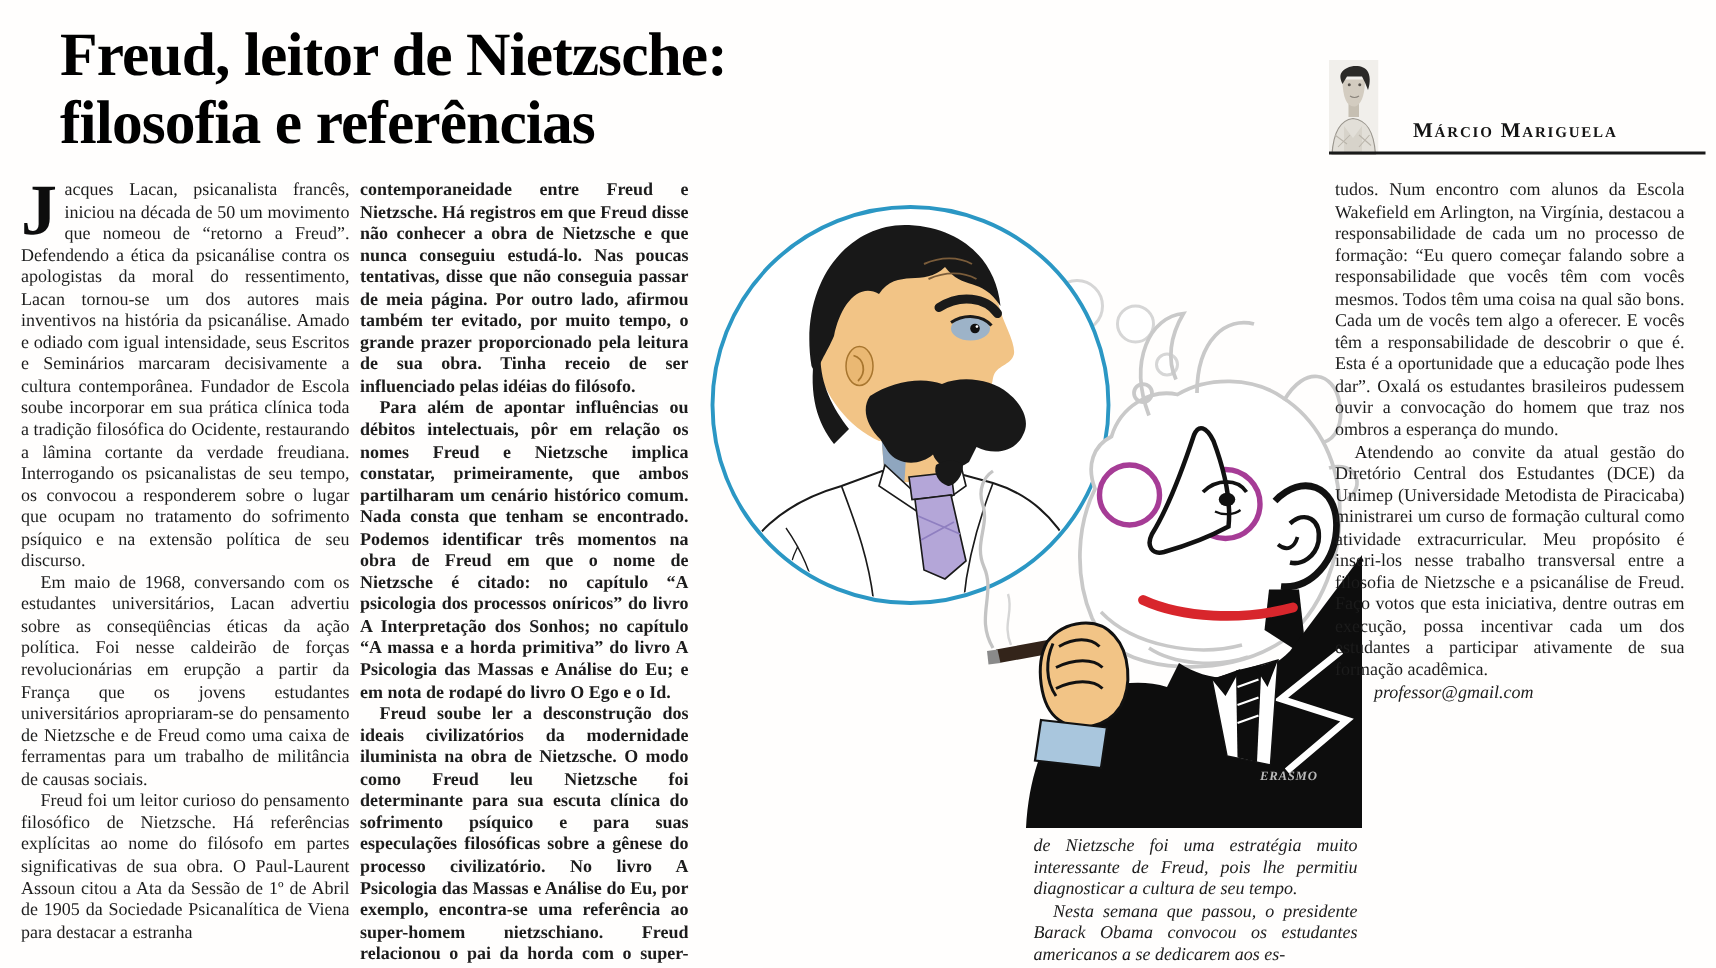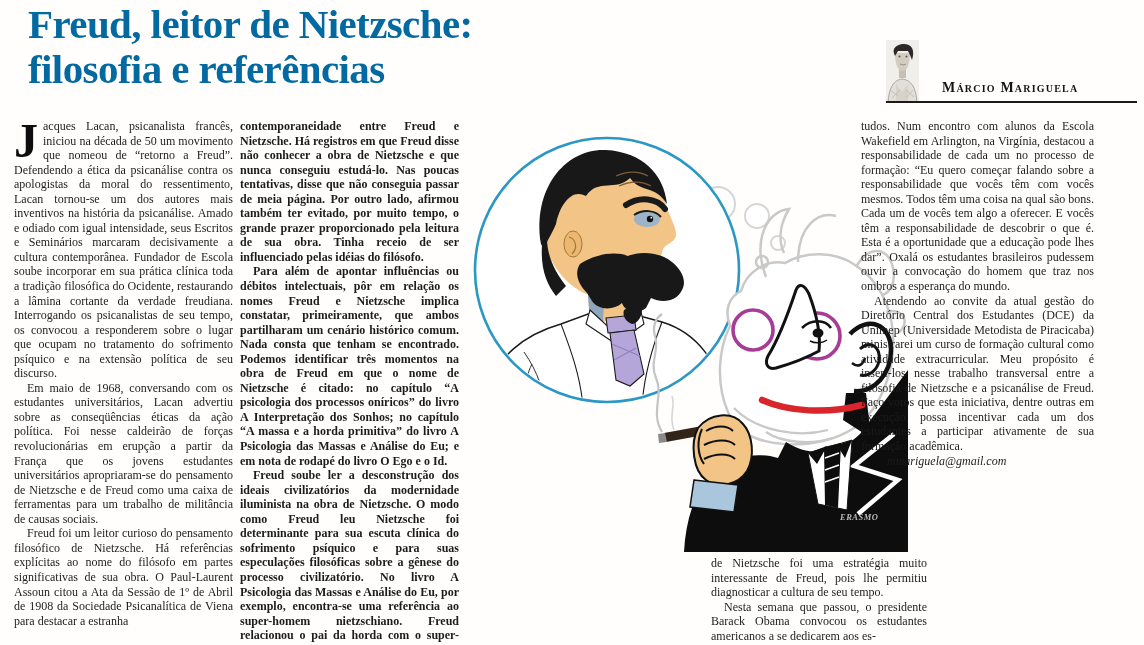--- a/index.html
+++ b/index.html
@@ -1,32 +1,32 @@
 <!DOCTYPE html>
 <html lang="pt"><head>
 <meta charset="utf-8">
 <style>
   html,body{margin:0;padding:0;background:#fff;}
   .page{position:relative;width:1144px;height:645px;overflow:hidden;background:#fffefd;
         font-family:"Liberation Serif", serif;color:#161616;}
-  .headline{position:absolute;left:28px;top:2px;margin:0;font-size:41px;line-height:45px;
-        font-weight:bold;letter-spacing:-0.6px;color:#0369a1;}
+  .headline{position:absolute;left:28px;top:2px;margin:12px;font-size:41px;line-height:45px;
+        font-weight:bold;letter-spacing:-0.6px;color:#000000;}
   .byline-photo{position:absolute;left:886px;top:40px;width:33px;height:63px;}
   .byline-name{position:absolute;left:942px;top:80px;font-size:14px;font-weight:bold;
         font-variant:small-caps;letter-spacing:1.2px;color:#141414;}
   .byline-rule{position:absolute;left:886px;top:101px;width:251px;height:2px;background:#1a1a1a;}
   .col{position:absolute;top:119px;height:526px;overflow:hidden;font-size:12px;
         line-height:14.55px;text-align:justify;color:#1c1c1c;}
   .col p{margin:0;text-indent:13px;}
   .col p.cont{text-indent:0;}
   #col1{left:14px;width:219px;}
   #col2{left:240px;width:219px;font-weight:bold;}
   #col3{left:468px;width:216px;top:556px;height:89px;}
-  #col4{left:711px;width:216px;top:556px;height:89px;}
-  #col5{left:861px;width:233px;}
+  #col4{left:689px;width:216px;top:556px;height:89px;font-style:italic;}
+  #col5{left:890px;width:233px;}
   .dropcap{float:left;font-size:48px;line-height:37px;font-weight:bold;padding:3px 5px 0 0;color:#0d0d0d;}
   .bio{margin-top:12px !important;font-style:italic;}
   .bio-name{font-style:normal;font-variant:small-caps;font-weight:bold;letter-spacing:.4px;}
   .email{font-style:italic;text-indent:26px !important;}
   .illustration{position:absolute;left:466px;top:112px;width:442px;height:440px;}
 </style>
 </head>
 <body>
 
 <div class="page">
@@ -44,21 +44,21 @@
     <circle cx="20.5" cy="16.5" r="1" fill="#55504a"></circle>
     <path d="M14,24 q3,2 6,0" stroke="#8a847b" stroke-width="0.8" fill="none"></path>
     <path d="M4,50 L12,56 M6,58 L14,50 M20,50 L28,57 M27,50 L20,58" stroke="#b9b4aa" stroke-width="0.7"></path>
   </svg>
   <div class="byline-name">Márcio Mariguela</div>
   <div class="byline-rule"></div>
 
   <div class="col" id="col1">
     <p class="cont"><span class="dropcap">J</span><span>acques Lacan, psicanalista francês, iniciou na década de 50 um movimento que nomeou de “retorno a Freud”. Defendendo a ética da psicanálise contra os apologistas da moral do ressentimento, Lacan tornou-se um dos autores mais inventivos na história da psicanálise. Amado e odiado com igual intensidade, seus Escritos e Seminários marcaram decisivamente a cultura contemporânea. Fundador de Escola soube incorporar em sua prática clínica toda a tradição filosófica do Ocidente, restaurando a lâmina cortante da verdade freudiana. Interrogando os psicanalistas de seu tempo, os convocou a responderem sobre o lugar que ocupam no tratamento do sofrimento psíquico e na extensão política de seu discurso.</span></p>
     <p>Em maio de 1968, conversando com os estudantes universitários, Lacan advertiu sobre as conseqüências éticas da ação política. Foi nesse caldeirão de forças revolucionárias em erupção a partir da França que os jovens estudantes universitários apropriaram-se do pensamento de Nietzsche e de Freud como uma caixa de ferramentas para um trabalho de militância de causas sociais.</p>
-    <p>Freud foi um leitor curioso do pensamento filosófico de Nietzsche. Há referências explícitas ao nome do filósofo em partes significativas de sua obra. O Paul-Laurent Assoun citou a Ata da Sessão de 1º de Abril de 1908 da Sociedade Psicanalítica de Viena para destacar a estranha</p>
+    <p>Freud foi um leitor curioso do pensamento filosófico de Nietzsche. Há referências explícitas ao nome do filósofo em partes significativas de sua obra. O Paul-Laurent Assoun citou a Ata da Sessão de 1º de Abril de 1905 da Sociedade Psicanalítica de Viena para destacar a estranha</p>
   </div>
 
   <div class="col" id="col2">
     <p class="cont">contemporaneidade entre Freud e Nietzsche. Há registros em que Freud disse não conhecer a obra de Nietzsche e que nunca conseguiu estudá-lo. Nas poucas tentativas, disse que não conseguia passar de meia página. Por outro lado, afirmou também ter evitado, por muito tempo, o grande prazer proporcionado pela leitura de sua obra. Tinha receio de ser influenciado pelas idéias do filósofo.</p>
     <p>Para além de apontar influências ou débitos intelectuais, pôr em relação os nomes Freud e Nietzsche implica constatar, primeiramente, que ambos partilharam um cenário histórico comum. Nada consta que tenham se encontrado. Podemos identificar três momentos na obra de Freud em que o nome de Nietzsche é citado: no capítulo “A psicologia dos processos oníricos” do livro A Interpretação dos Sonhos; no capítulo “A massa e a horda primitiva” do livro A Psicologia das Massas e Análise do Eu; e em nota de rodapé do livro O Ego e o Id.</p>
     <p>Freud soube ler a desconstrução dos ideais civilizatórios da modernidade iluminista na obra de Nietzsche. O modo como Freud leu Nietzsche foi determinante para sua escuta clínica do sofrimento psíquico e para suas especulações filosóficas sobre a gênese do processo civilizatório. No livro A Psicologia das Massas e Análise do Eu, por exemplo, encontra-se uma referência ao super-homem nietzschiano. Freud relacionou o pai da horda com o super-homem que Nietzsche espe-</p>
   </div>
 
   <svg class="illustration" viewBox="0 0 442 440">
 
@@ -165,16 +165,16 @@
 
 
   <div class="col" id="col4">
     <p class="cont">de Nietzsche foi uma estratégia muito interessante de Freud, pois lhe permitiu diagnosticar a cultura de seu tempo.</p>
     <p>Nesta semana que passou, o presidente Barack Obama convocou os estudantes americanos a se dedicarem aos es-</p>
   </div>
 
   <div class="col" id="col5">
     <p class="cont">tudos. Num encontro com alunos da Escola Wakefield em Arlington, na Virgínia, destacou a responsabilidade de cada um no processo de formação: “Eu quero começar falando sobre a responsabilidade que vocês têm com vocês mesmos. Todos têm uma coisa na qual são bons. Cada um de vocês tem algo a oferecer. E vocês têm a responsabilidade de descobrir o que é. Esta é a oportunidade que a educação pode lhes dar”. Oxalá os estudantes brasileiros pudessem ouvir a convocação do homem que traz nos ombros a esperança do mundo.</p>
     <p>Atendendo ao convite da atual gestão do Diretório Central dos Estudantes (DCE) da Unimep (Universidade Metodista de Piracicaba) ministrarei um curso de formação cultural como atividade extracurricular. Meu propósito é inseri-los nesse trabalho transversal entre a filosofia de Nietzsche e a psicanálise de Freud. Faço votos que esta iniciativa, dentre outras em execução, possa incentivar cada um dos estudantes a participar ativamente de sua formação acadêmica.</p>
-    <p class="email cont">mmariguela@gmail.com</p>
+    <p class="email cont">professor@gmail.com</p>
   </div>
 
 </div>
 
 </body></html>

